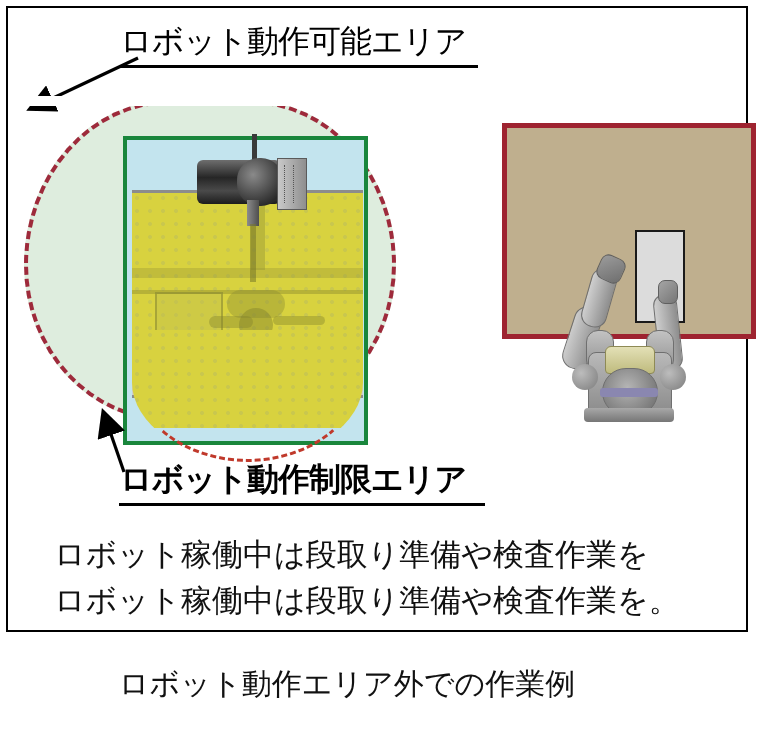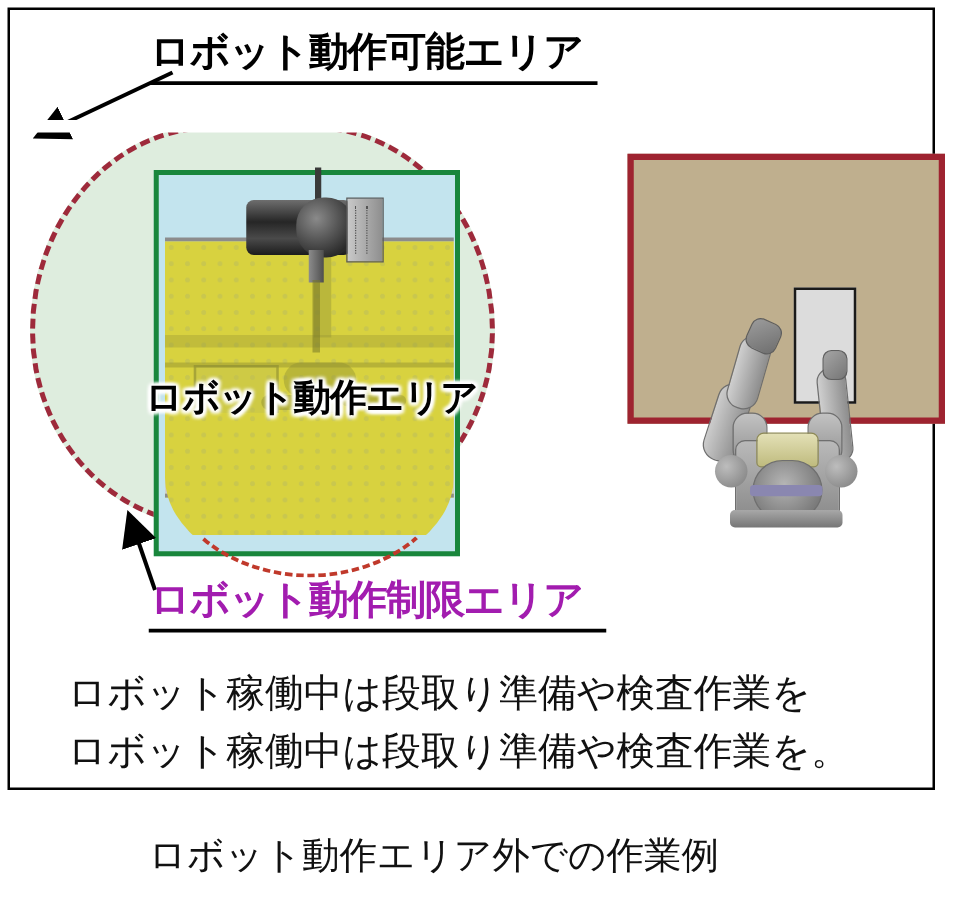--- a/index.html
+++ b/index.html
@@ -30,21 +30,21 @@
   
   #title-callout {
     position: absolute;
     left: 112px;
     top: 14px;
     width: 368px;
     height: 52px;
   }
   #title-callout .cap {
     font-size: 32px;
-    font-weight: bold;
+    font-weight: normal;
     letter-spacing: -1px;
     color: #000;
     line-height: 38px;
     white-space: nowrap;
   }
   #title-callout .rule {
     position: absolute;
     left: 0;
     top: 43px;
     width: 358px;
@@ -248,21 +248,21 @@
     position: absolute;
     left: 112px;
     top: 452px;
     width: 380px;
     height: 52px;
   }
   #restricted-callout .cap {
     font-size: 32px;
     font-weight: bold;
     letter-spacing: -1px;
-    color: #a21caf;
+    color: #000000;
     line-height: 38px;
     white-space: nowrap;
   }
   #restricted-callout .rule {
     position: absolute;
     left: -1px;
     top: 43px;
     width: 366px;
     height: 3px;
     background: #000;
@@ -445,21 +445,20 @@
       <div id="head-group">
         <div id="head-mast"></div>
         <div id="head-body"></div>
         <div id="head-lens"></div>
         <div id="head-plate"></div>
         <div id="head-shaft"></div>
         <div id="head-tool"></div>
       </div>
     </div>
 
-    <div id="label-operating">ロボット動作エリア</div>
   </div>
 
   <svg class="arrow-svg" style="left:78px; top:398px; width:60px; height:70px;" viewBox="0 0 60 70">
     <defs>
       <marker id="ah2" markerWidth="9" markerHeight="9" refX="7" refY="4.5" orient="auto">
         <path d="M0,0 L9,4.5 L0,9 z" fill="#000"></path>
       </marker>
     </defs>
     <line x1="38" y1="66" x2="18" y2="8" stroke="#000" stroke-width="3.2" marker-end="url(#ah2)"></line>
   </svg>

